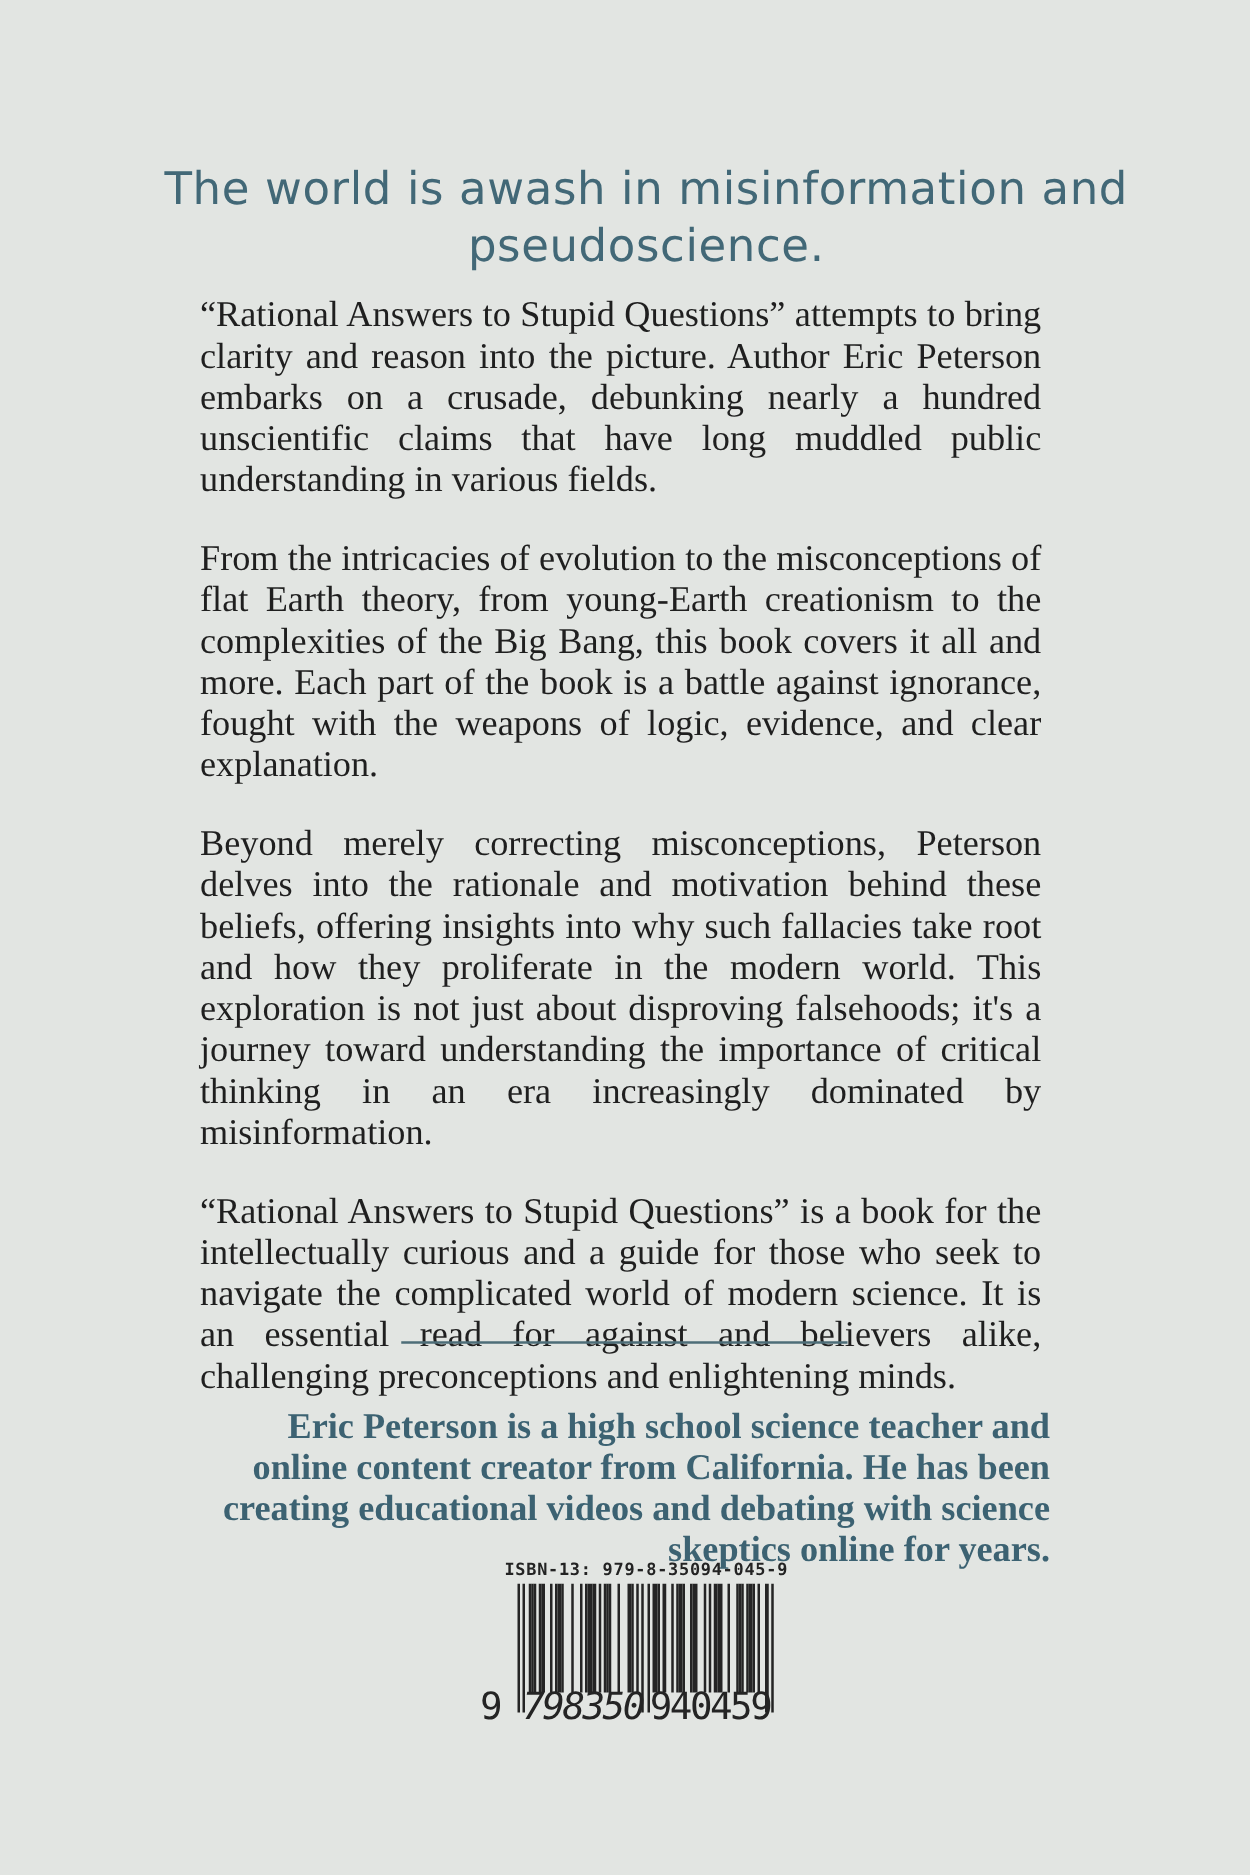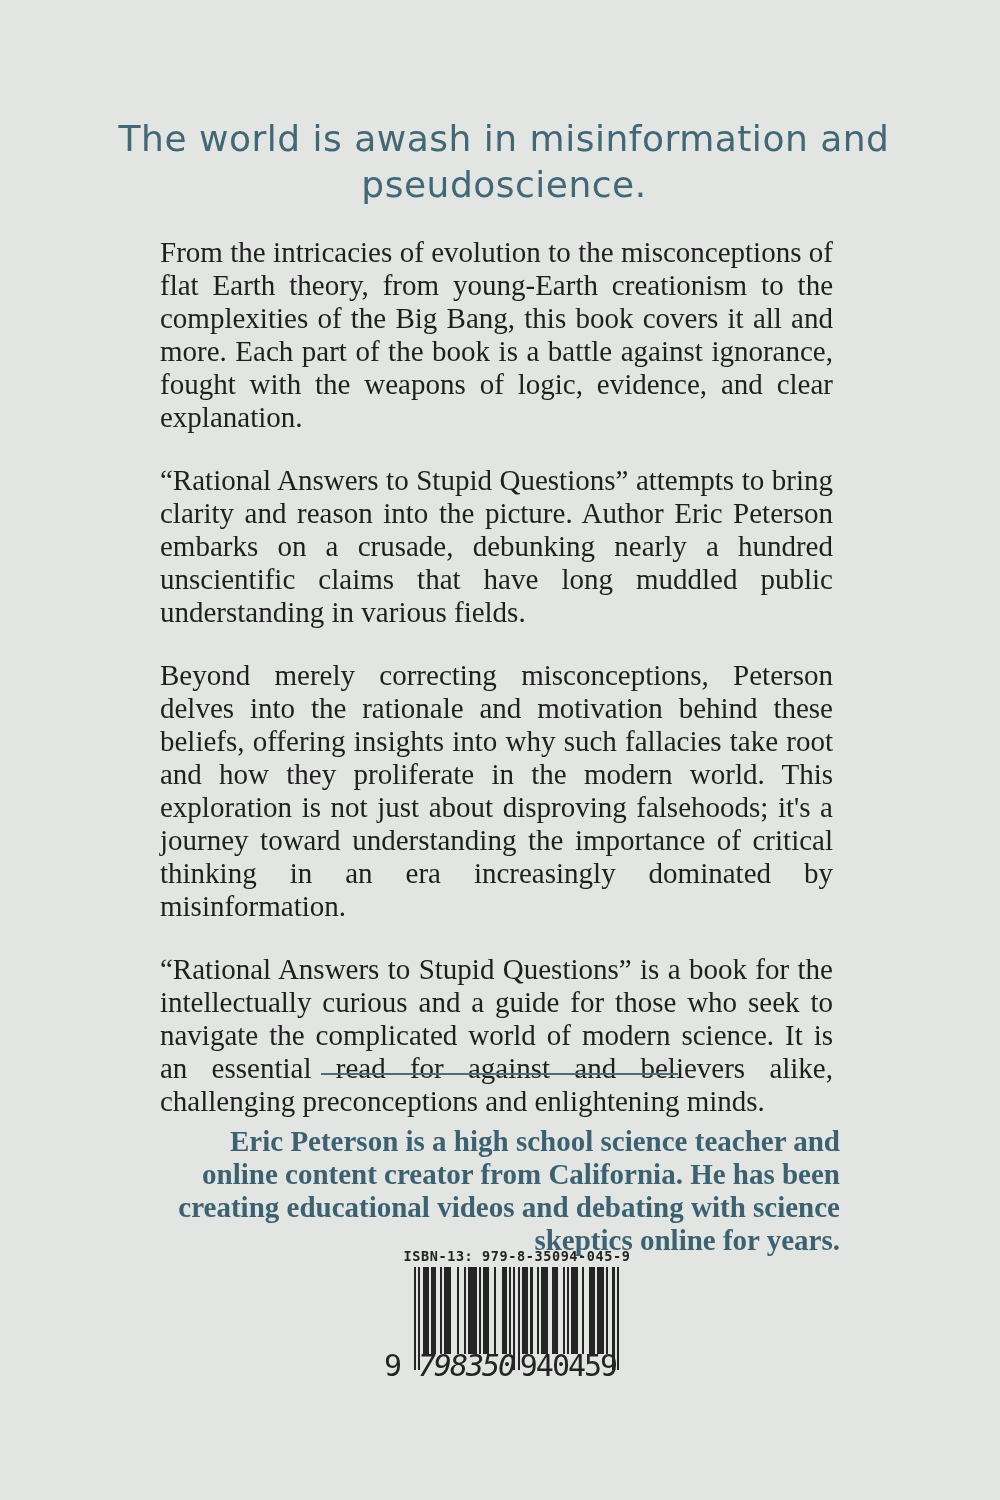--- a/index.html
+++ b/index.html
@@ -14,21 +14,21 @@
     height: 1500px;
     background: #e2e5e2;
     overflow: hidden;
     font-family: "Liberation Serif", "DejaVu Serif", serif;
   }
   .headline {
     position: absolute;
     top: 112px;
     left: 110px;
     width: 780px;
-    margin: 4px;
+    margin: 17px;
     text-align: center;
     font-family: "DejaVu Sans", "Liberation Sans", sans-serif;
     font-weight: 400;
     font-size: 36px;
     line-height: 46px;
     letter-spacing: 0.5px;
     color: #426877;
   }
   .synopsis {
     position: absolute;
@@ -109,22 +109,22 @@
   .bc-g2 { left: 154px; transform: translateX(-50%); }
 </style>
 </head>
 <body>
 
 <div class="cover">
 
   <h1 class="headline">The world is awash in misinformation and pseudoscience.</h1>
 
   <div class="synopsis">
+    <p>“Rational Answers to Stupid Questions” attempts to bring clarity and reason into the picture. Author Eric Peterson embarks on a crusade, debunking nearly a hundred unscientific claims that have long muddled public understanding in various fields.</p>
     <p>From the intricacies of evolution to the misconceptions of flat Earth theory, from young-Earth creationism to the complexities of the Big Bang, this book covers it all and more. Each part of the book is a battle against ignorance, fought with the weapons of logic, evidence, and clear explanation.</p>
-    <p>“Rational Answers to Stupid Questions” attempts to bring clarity and reason into the picture. Author Eric Peterson embarks on a crusade, debunking nearly a hundred unscientific claims that have long muddled public understanding in various fields.</p>
     <p>Beyond merely correcting misconceptions, Peterson delves into the rationale and motivation behind these beliefs, offering insights into why such fallacies take root and how they proliferate in the modern world. This exploration is not just about disproving falsehoods; it's a journey toward understanding the importance of critical thinking in an era increasingly dominated by misinformation.</p>
     <p>“Rational Answers to Stupid Questions” is a book for the intellectually curious and a guide for those who seek to navigate the complicated world of modern science. It is an essential read for against and believers alike, challenging preconceptions and enlightening minds.</p>
   </div>
 
   <div class="divider"></div>
 
   <p class="bio">Eric Peterson is a high school science teacher and online content creator from California. He has been creating educational videos and debating with science skeptics online for years.</p>
 
   <div class="barcode-wrap">
     <div class="isbn-label">ISBN-13: 979-8-35094-045-9</div>

